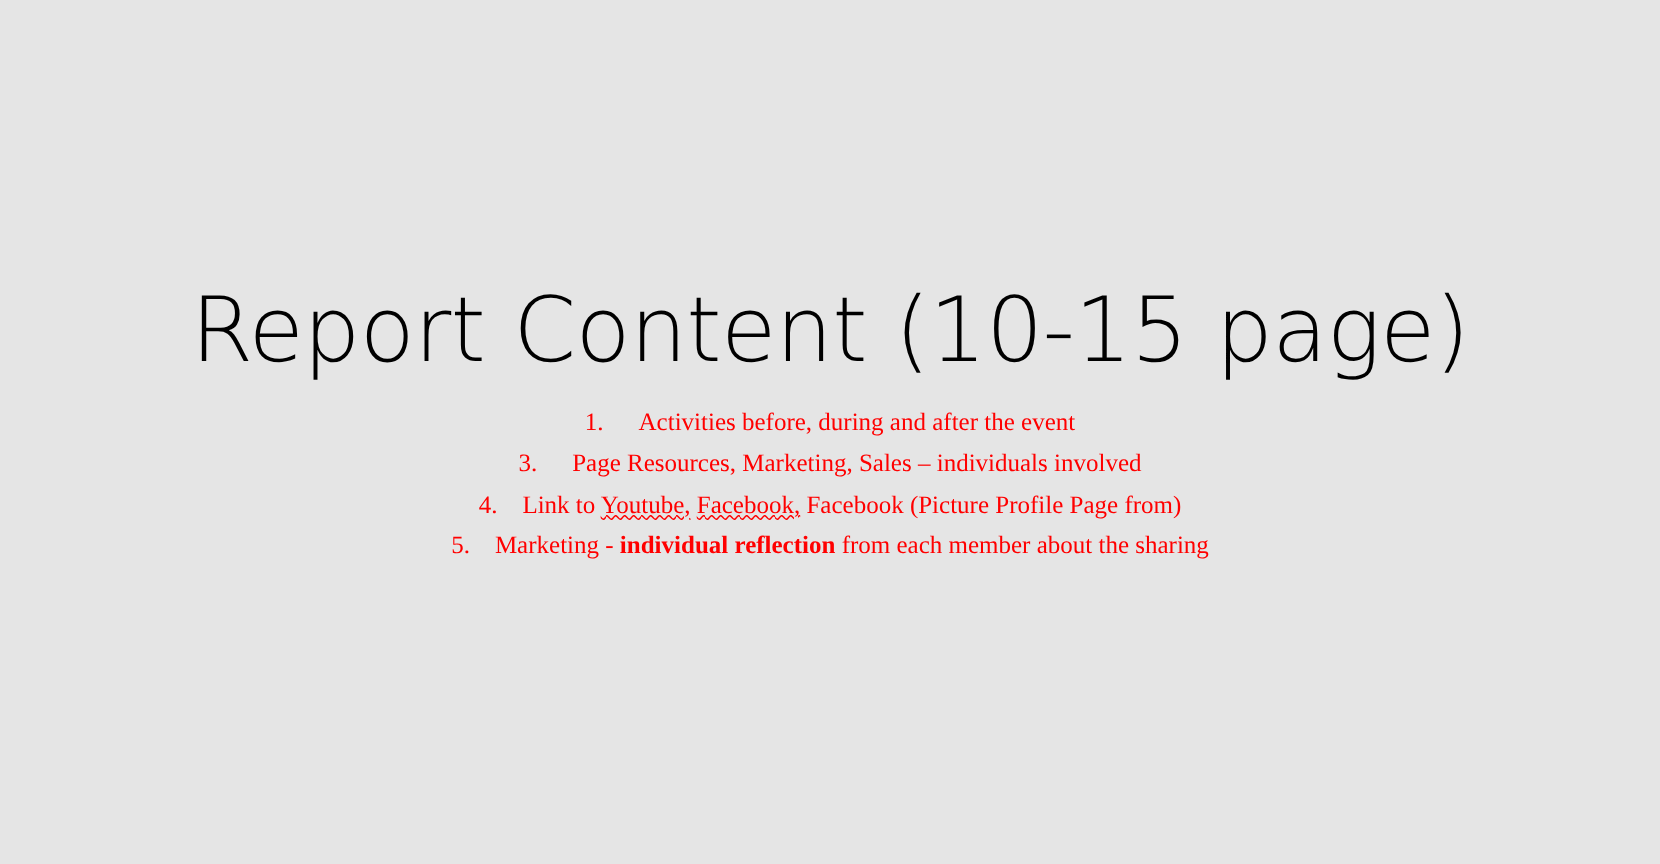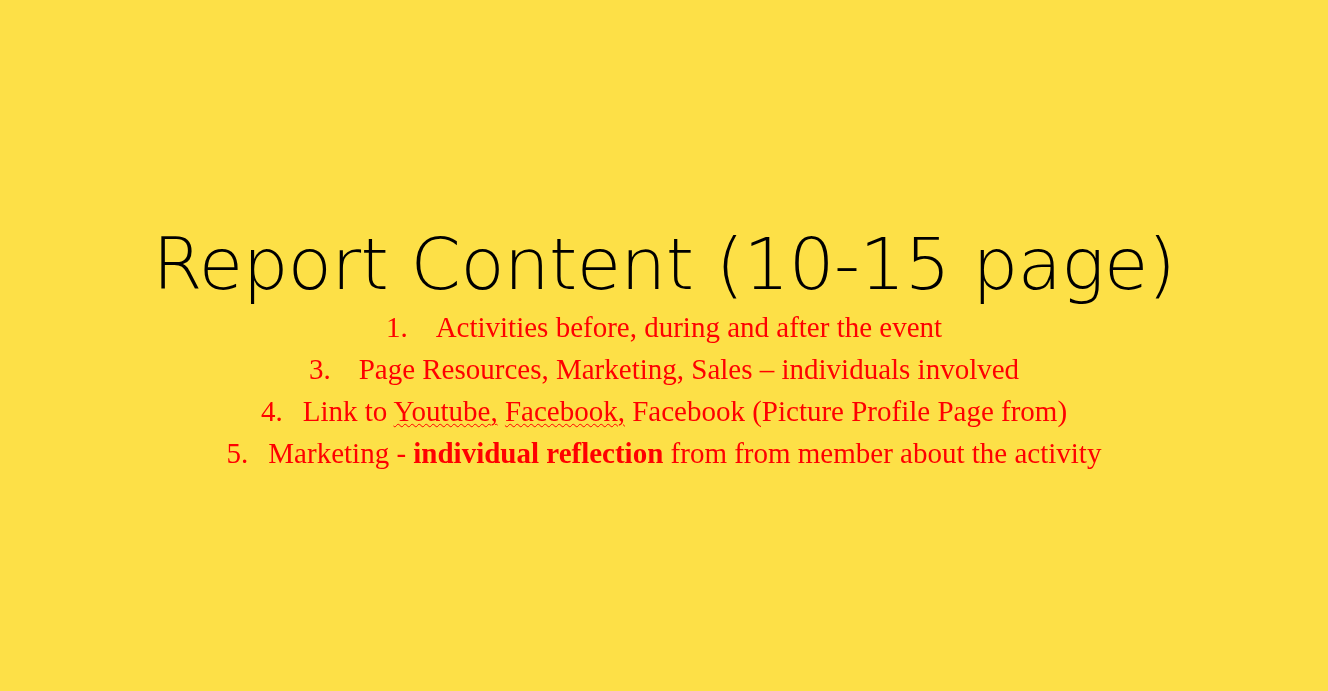--- a/index.html
+++ b/index.html
@@ -11,21 +11,21 @@
     height: 691px;
     background: #ffffff;
     font-family: "Liberation Serif", serif;
     overflow: hidden;
   }
 
   .slide {
     position: relative;
     width: 1328px;
     height: 691px;
-    background: #fde047;
+    background: #e5e5e5;
     box-sizing: border-box;
   }
 
   
   .slide-title {
     position: absolute;
     left: 0;
     right: 0;
     top: 178px;
     text-align: center;
@@ -36,25 +36,25 @@
     color: #000000;
     letter-spacing: -0.5px;
     -webkit-font-smoothing: antialiased;
   }
 
   
   .body-block {
     position: absolute;
     left: 0;
     right: 0;
-    top: 312px;
+    top: 328px;
     text-align: center;
     color: #ff0000;
     font-family: "Liberation Serif", serif;
-    font-size: 29px;
+    font-size: 20px;
     line-height: 1.04;
   }
 
   .list-item {
     display: block;
     text-align: center;
     white-space: normal;
     margin: 0;
     padding: 0 92px;
     color: #ff0000;
@@ -112,17 +112,17 @@
 
     <p class="list-item">
       <span class="marker">3.</span><span class="tab tab-lg"></span><span>Page Resources, Marketing, Sales – individuals involved</span>
     </p>
 
     <p class="list-item">
       <span class="marker">4.</span><span class="tab tab-md"></span><span>Link to </span><span class="spell">Youtube,</span><span> </span><span class="spell">Facebook,</span><span> Facebook (Picture Profile Page from)</span>
     </p>
 
     <p class="list-item">
-      <span class="marker">5.</span><span class="tab tab-md"></span><span>Marketing - </span><span class="bold">individual reflection</span><span> from from member about the activity</span>
+      <span class="marker">5.</span><span class="tab tab-md"></span><span>Marketing - </span><span class="bold">individual reflection</span><span> from each member about the sharing</span>
     </p>
 
   </div>
 </div>
 
 </body></html>

